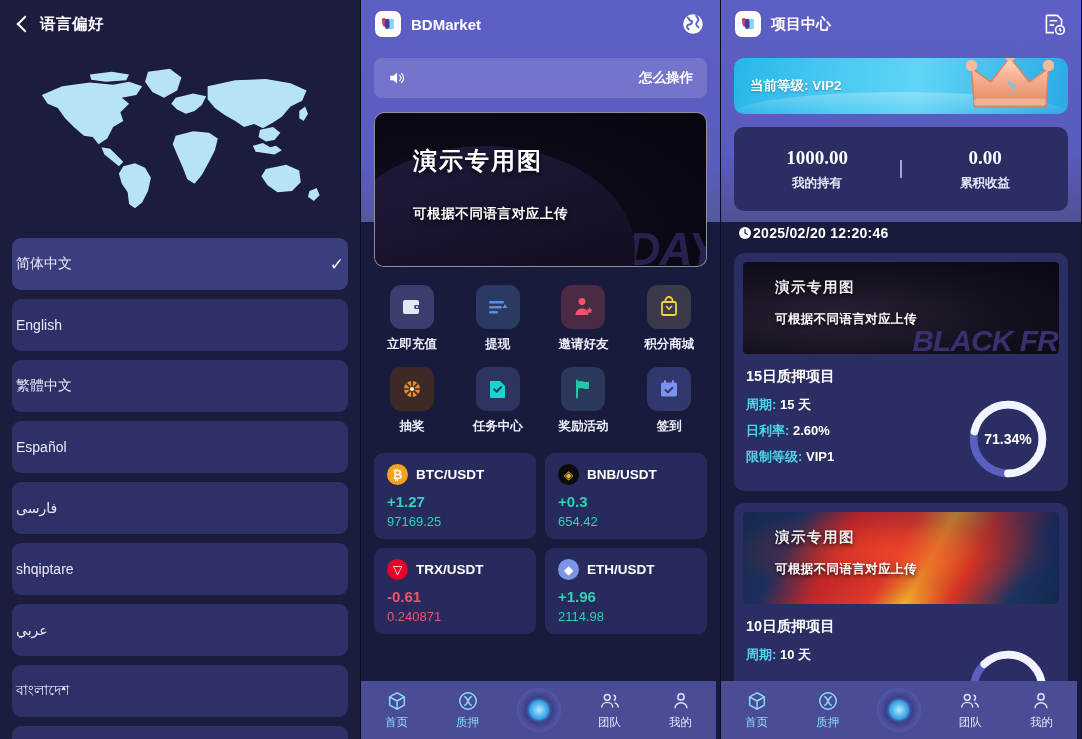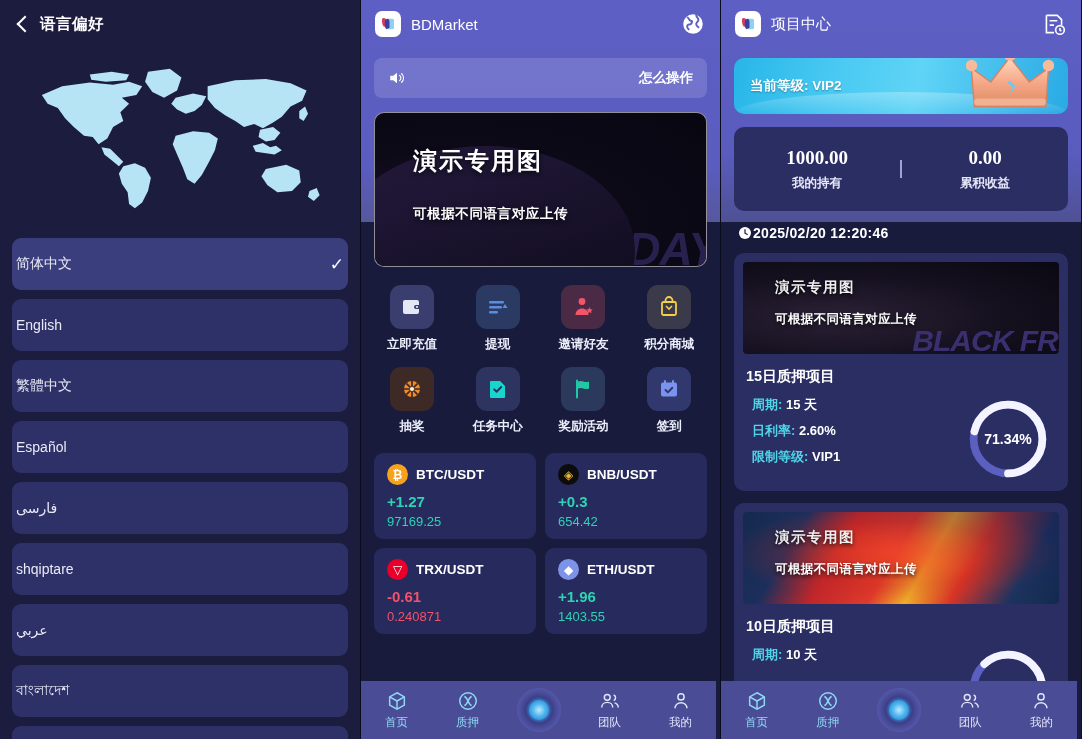--- a/index.html
+++ b/index.html
@@ -65,21 +65,21 @@
     background: linear-gradient(180deg, #5d5fc4 0%, #5a5cc0 75%, #56589c 100%);
   }
   .app-header {
     position: relative; height: 48px;
     display: flex; align-items: center; padding: 0 14px; gap: 10px;
   }
   .app-logo {
     width: 26px; height: 26px; border-radius: 7px; background: #fff;
     display: flex; align-items: center; justify-content: center; flex: 0 0 auto;
   }
-  .app-name { color: #fff; font-size: 15px; font-weight: 400; flex: 1; }
+  .app-name { color: #fff; font-size: 15px; font-weight: 700; flex: 1; }
   .hdr-icon { width: 26px; height: 26px; color: #fff; }
 
   .notice-bar {
     position: relative; margin: 10px 13px 0; height: 40px;
     background: rgba(255,255,255,.14);
     border-radius: 8px;
     display: flex; align-items: center; padding: 0 14px;
   }
   .notice-bar .spk { width: 18px; height: 18px; color: #fff; }
   .notice-txt {
@@ -253,21 +253,21 @@
     position: absolute; left: 32px; top: 49px; z-index: 3;
     color: #fff; font-size: 12.5px; font-weight: 700; letter-spacing: .4px;
     text-shadow: 0 2px 4px rgba(0,0,0,.8);
   }
   .proj-name {
     color: #fff; font-size: 14.5px; font-weight: 700;
     margin: 13px 0 0 3px;
   }
   .proj-body { display: flex; align-items: flex-start; margin-top: 10px; }
   .proj-meta { flex: 1; padding-left: 3px; }
-  .meta-row { font-size: 13px; margin-bottom: 8px; margin-left: 6px; }
+  .meta-row { font-size: 13px; margin-bottom: 8px; }
   .meta-k { color: #4fd4e8; font-weight: 600; }
   .meta-v { color: #fff; font-weight: 700; }
   .ring-wrap {
     width: 86px; height: 86px; position: relative; flex: 0 0 auto;
     margin-right: 8px;
   }
   .ring-pct {
     position: absolute; inset: 0; display: flex;
     align-items: center; justify-content: center;
     color: #fff; font-size: 14px; font-weight: 700;
@@ -506,21 +506,21 @@
         <div class="coin-chg down">-0.61</div>
         <div class="coin-price down">0.240871</div>
       </div>
 
       <div class="coin-card">
         <div class="coin-head">
           <span class="coin-dot" style="background:#7d93e8">◆</span>
           <span class="coin-pair">ETH/USDT</span>
         </div>
         <div class="coin-chg up">+1.96</div>
-        <div class="coin-price up">1403.55</div>
+        <div class="coin-price up">2114.98</div>
       </div>
     </div>
 
     <div class="tabbar">
       <div class="tab active">
         <svg viewBox="0 0 24 24" fill="none" stroke="currentColor" stroke-width="1.6">
           <path d="M12 3l8 4.5v9L12 21l-8-4.5v-9z"></path>
             <path d="M12 12l8-4.5M12 12v9M12 12L4 7.5"></path>
         </svg>
         <span class="tab-lbl">首页</span>

